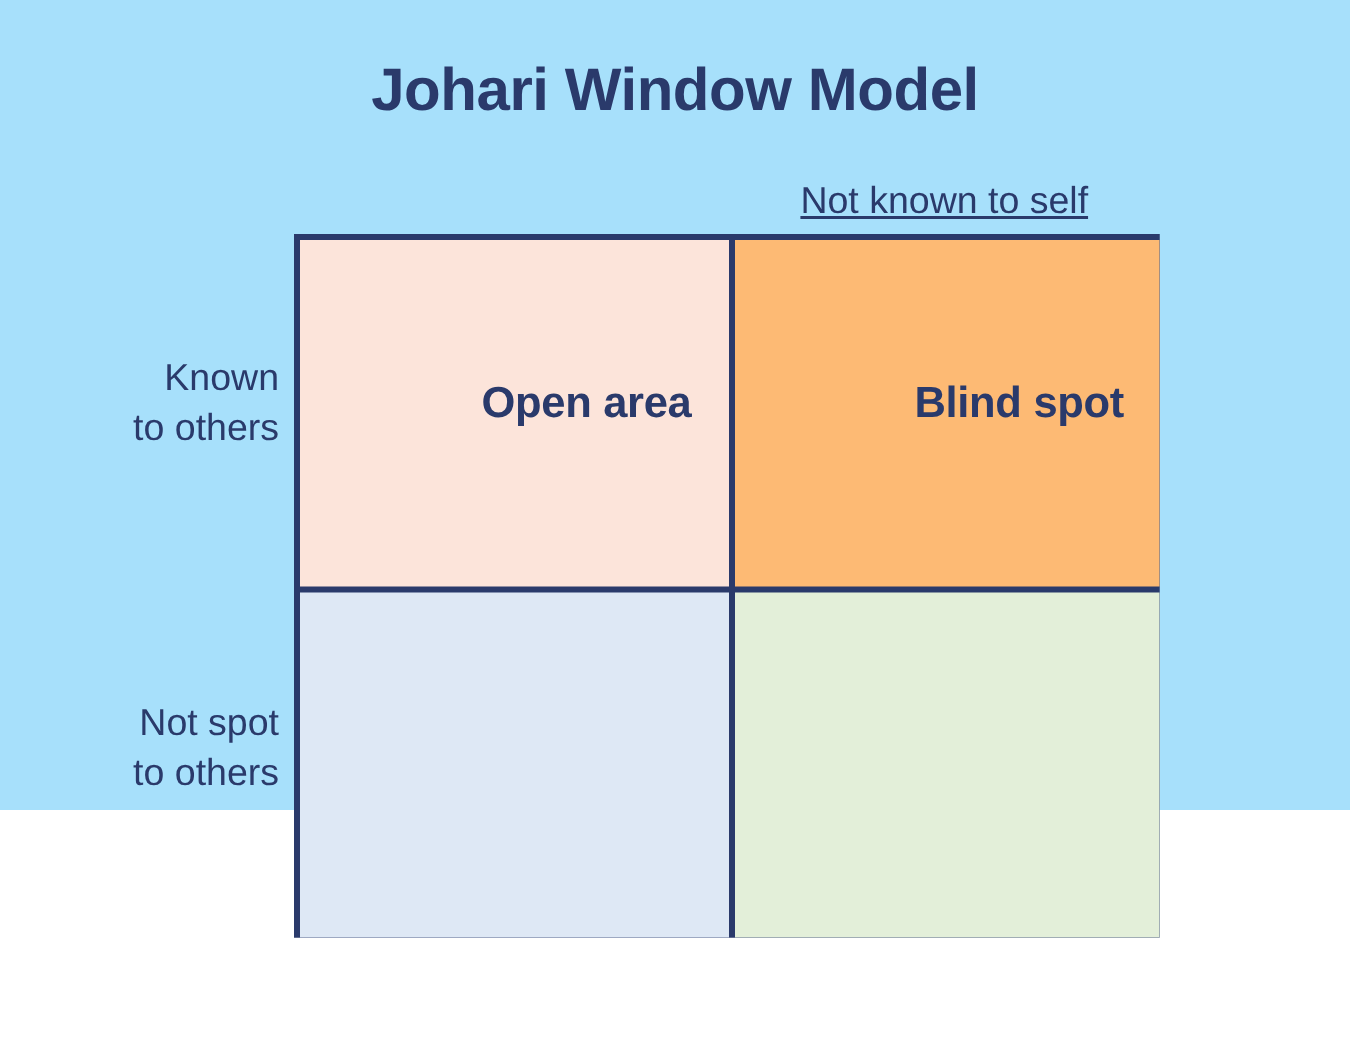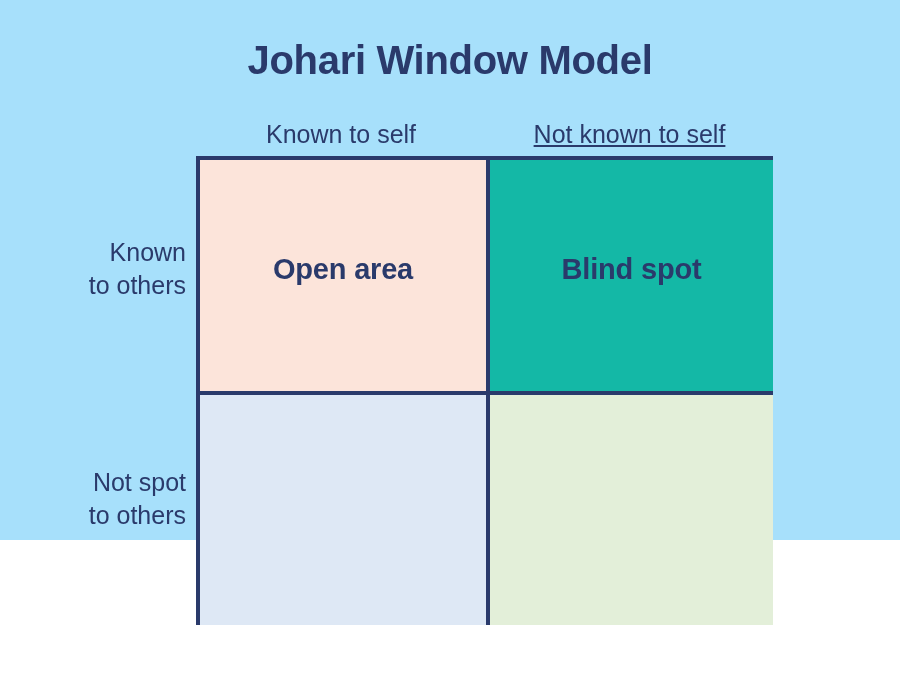--- a/index.html
+++ b/index.html
@@ -84,51 +84,51 @@
   .cell-label {
     position: absolute;
     left: 0;
     width: 100%;
     text-align: center;
     font-size: 29px;
     font-weight: bold;
     letter-spacing: -0.2px;
     color: #2a3a6b;
     white-space: nowrap;
+    padding-left: 48px;
   }
   .row-top .cell-label { top: 93px; }
 </style>
 </head>
 <body>
 
 <div id="canvas" style="background: rgb(167, 224, 251);">
 
   <div id="title" style="color: rgb(42, 58, 107);">Johari Window Model</div>
 
-  <div class="col-header" id="col-header-0" style="color: rgb(42, 58, 107);">Known to self</div>
 
   <div class="col-header" id="col-header-1" style="color: rgb(42, 58, 107); text-decoration: underline;">Not known to self</div>
 
   <div class="row-header" id="row-header-0" style="color: rgb(42, 58, 107); text-align: right;">
     <span class="rh-line">Known</span>
     <span class="rh-line">to others</span>
   </div>
 
   <div class="row-header" id="row-header-1" style="color: rgb(42, 58, 107);">
     <span class="rh-line">Not spot</span>
     <span class="rh-line">to others</span>
   </div>
 
   <div id="grid" style="border-color: rgb(42, 58, 107); background: rgb(42, 58, 107);">
 
     <div class="cell row-top" id="cell-open-area" style="background: rgb(252, 228, 218);">
       <span class="cell-label" style="color: rgb(42, 58, 107);">Open area</span>
     </div>
 
-    <div class="cell row-top" id="cell-blind-spot" style="background: #14b8a6;">
+    <div class="cell row-top" id="cell-blind-spot" style="background: #fdba74;">
       <span class="cell-label" style="color: rgb(42, 58, 107);">Blind spot</span>
     </div>
 
     <div class="cell row-bottom" id="cell-hidden-area" style="background: rgb(222, 232, 245);">
       
     </div>
 
     <div class="cell row-bottom" id="cell-unknown" style="background: rgb(227, 239, 217);">
       
     </div>

